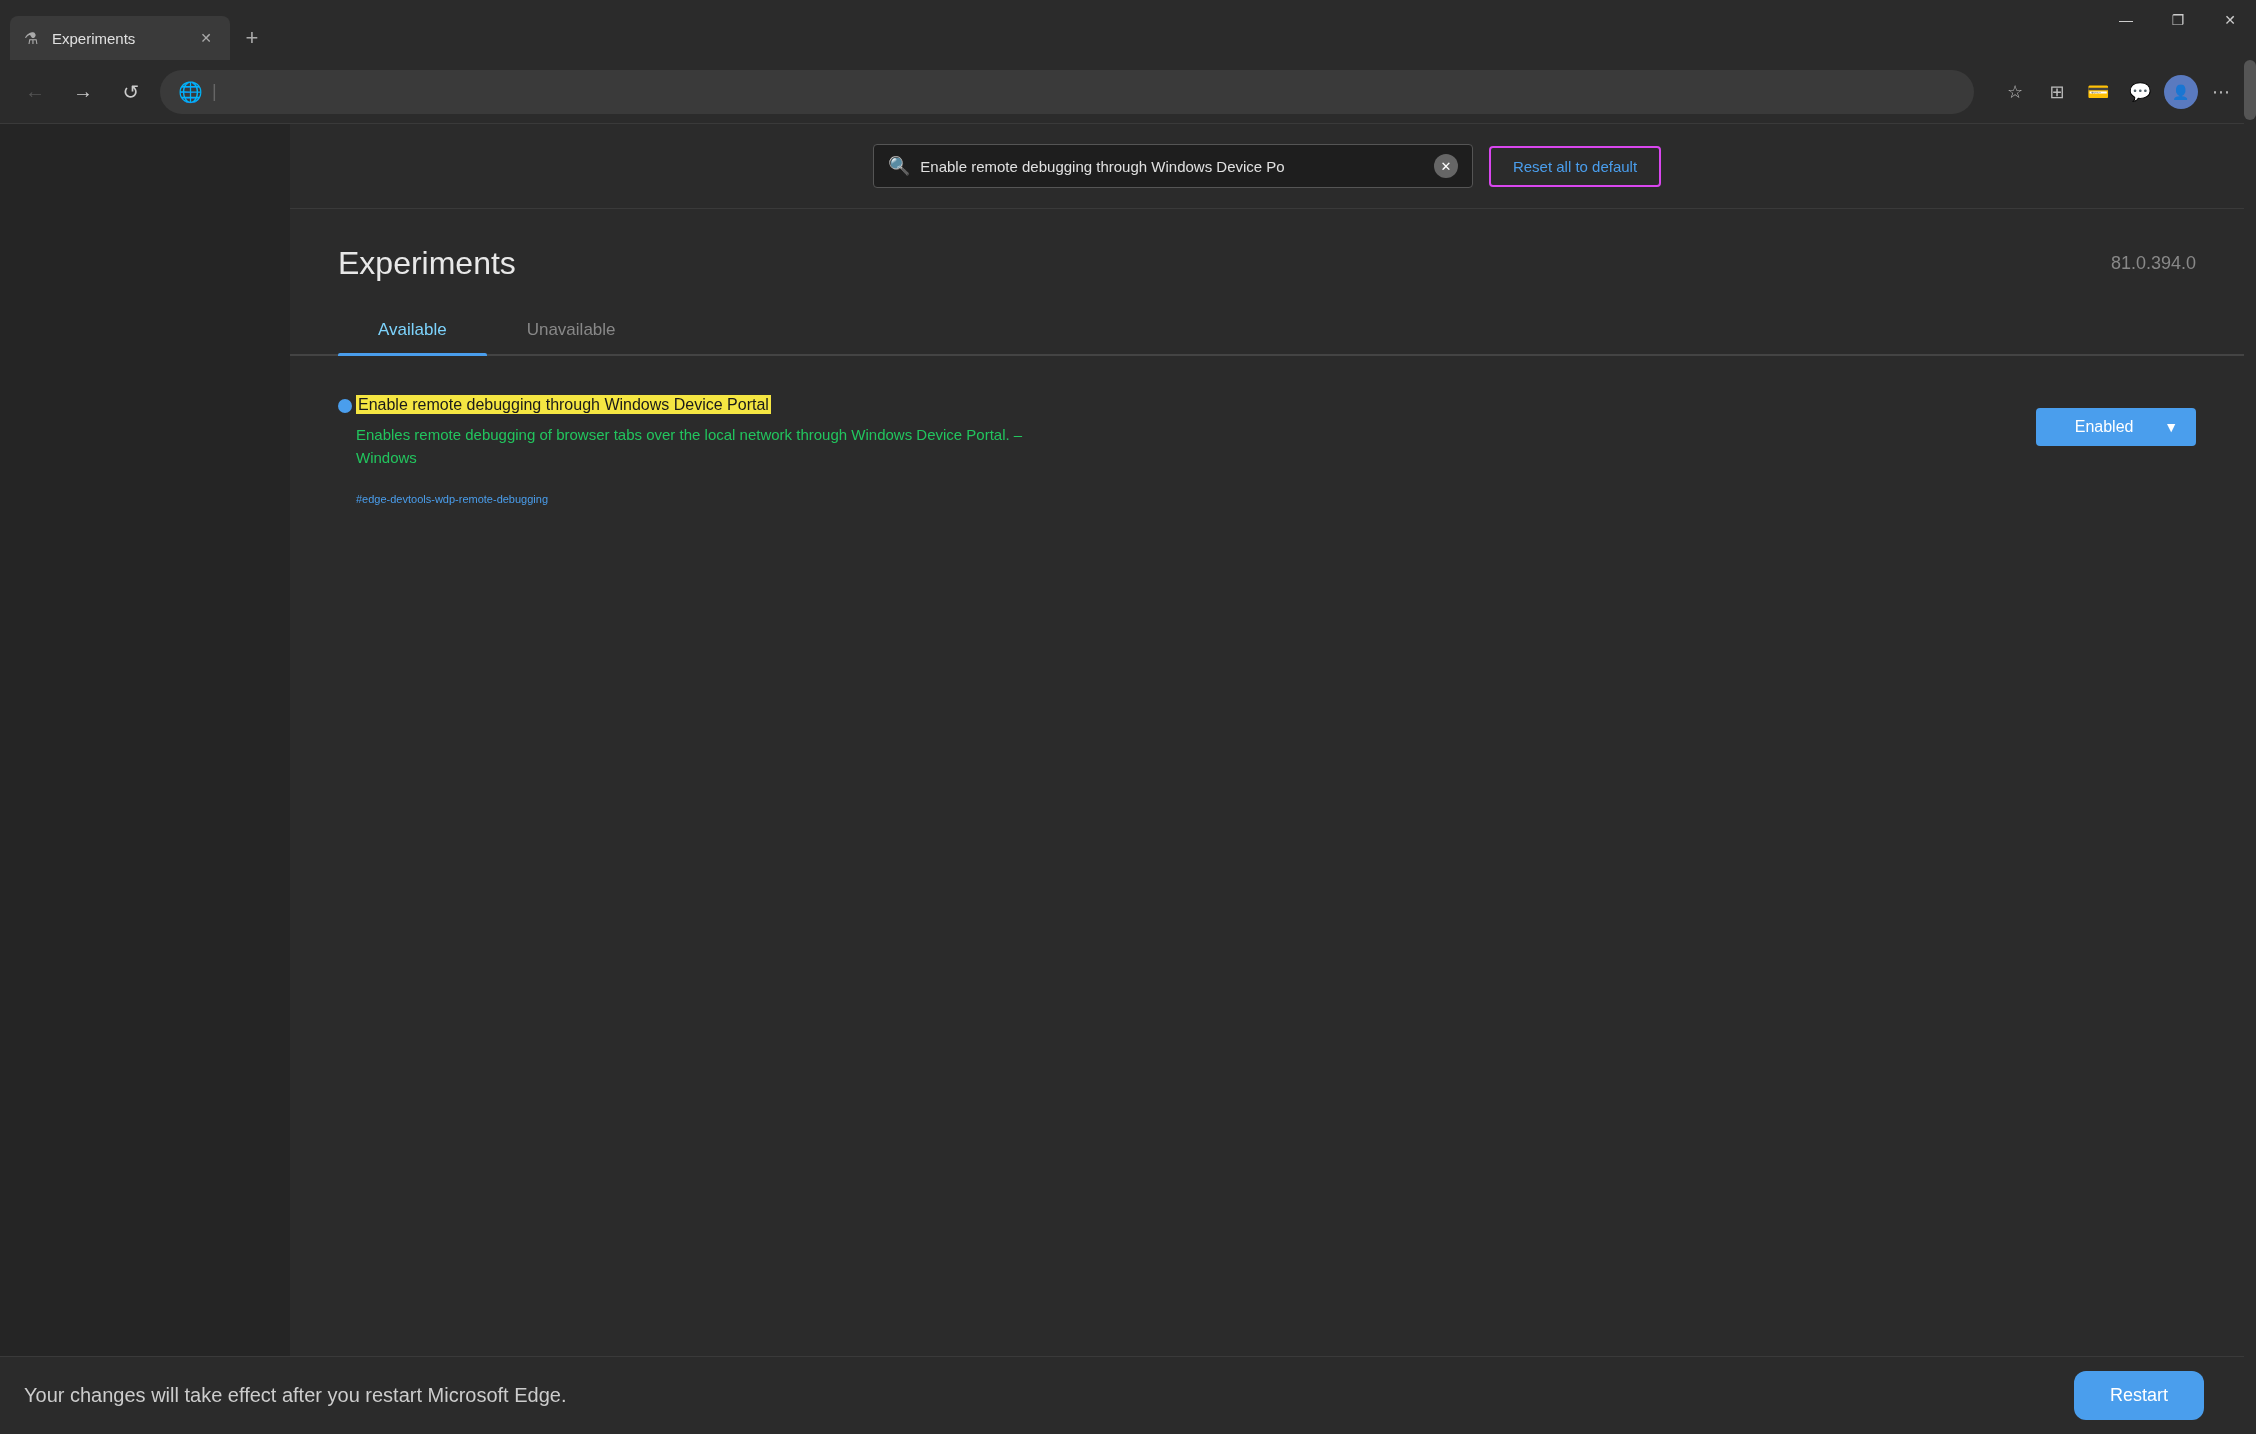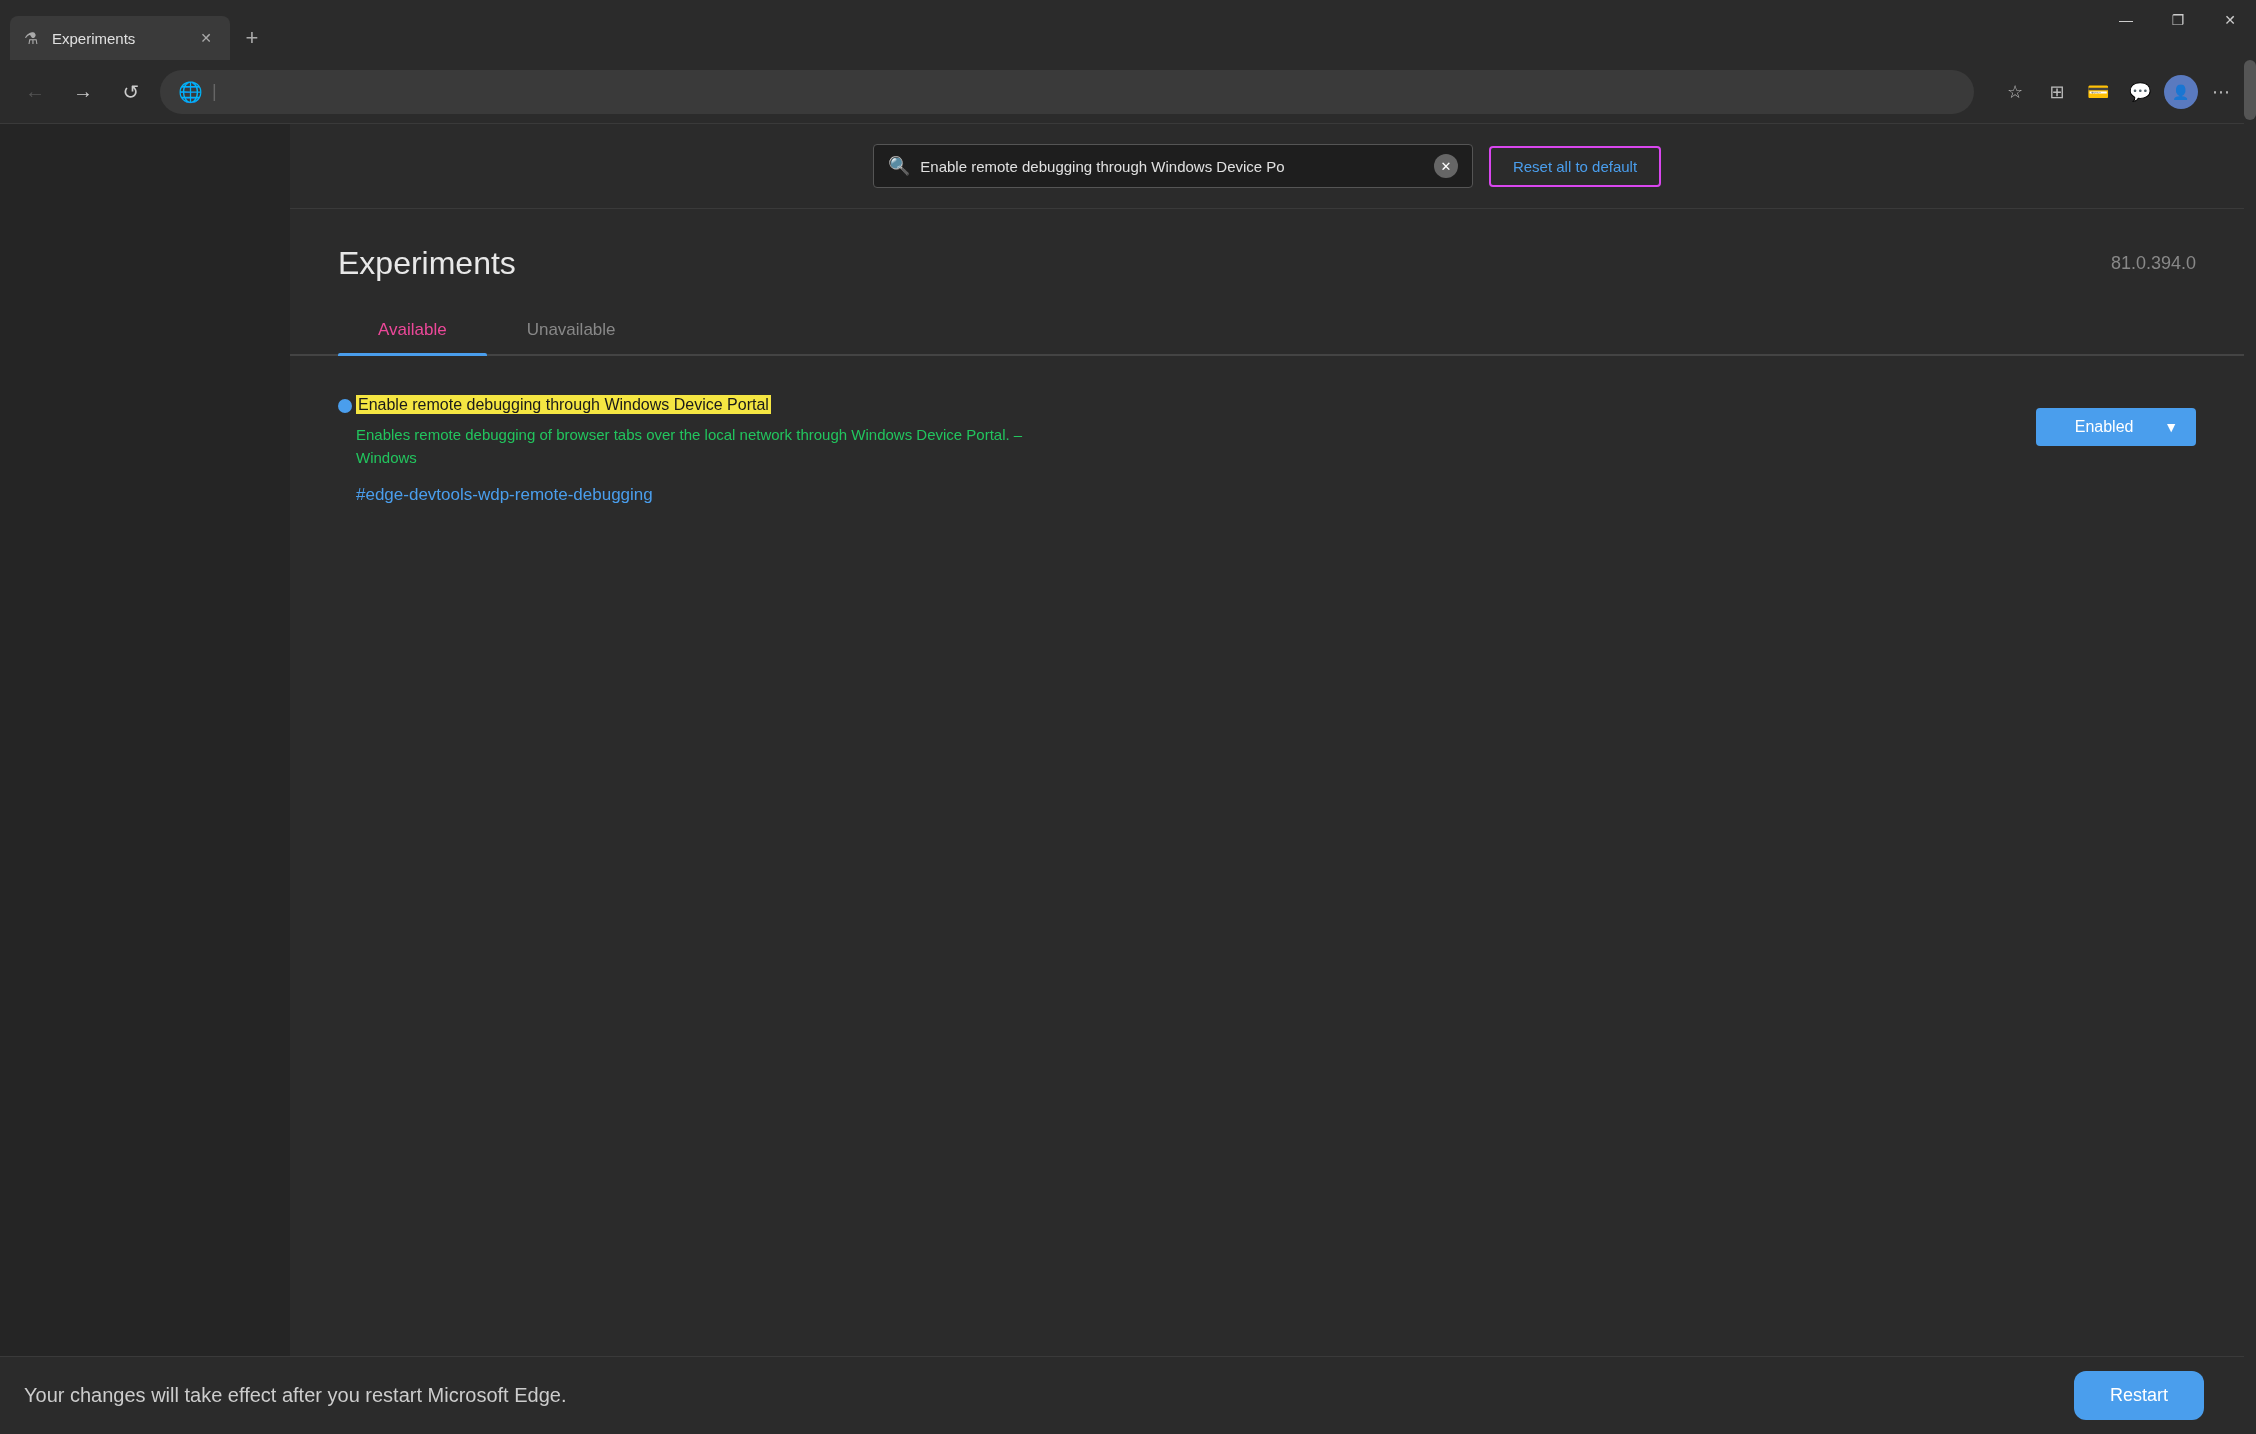--- a/index.html
+++ b/index.html
@@ -283,21 +283,21 @@
       gap: 0;
     }
     .tab-link {
       padding: 14px 40px;
       font-size: 17px;
       cursor: pointer;
       position: relative;
       color: #888;
     }
     .tab-link.active {
-      color: #ec4899;
+      color: #7dd3fc;
     }
     .tab-link.active::after {
       content: '';
       position: absolute;
       bottom: -2px;
       left: 0;
       right: 0;
       height: 3px;
       background: #4a9eed;
       border-radius: 2px 2px 0 0;
@@ -336,22 +336,22 @@
     }
     .flag-description {
       color: #22c55e;
       font-size: 15px;
       margin-top: 8px;
       line-height: 1.5;
       max-width: 700px;
     }
     .flag-link {
       color: #4a9eed;
-      font-size: 17px;
-      margin-top: 16px;
+      font-size: 11px;
+      margin-top: 24px;
       cursor: pointer;
       display: block;
     }
     .flag-dropdown {
       display: flex;
       align-items: center;
       background: #4a9eed;
       color: #fff;
       border: none;
       border-radius: 4px;

